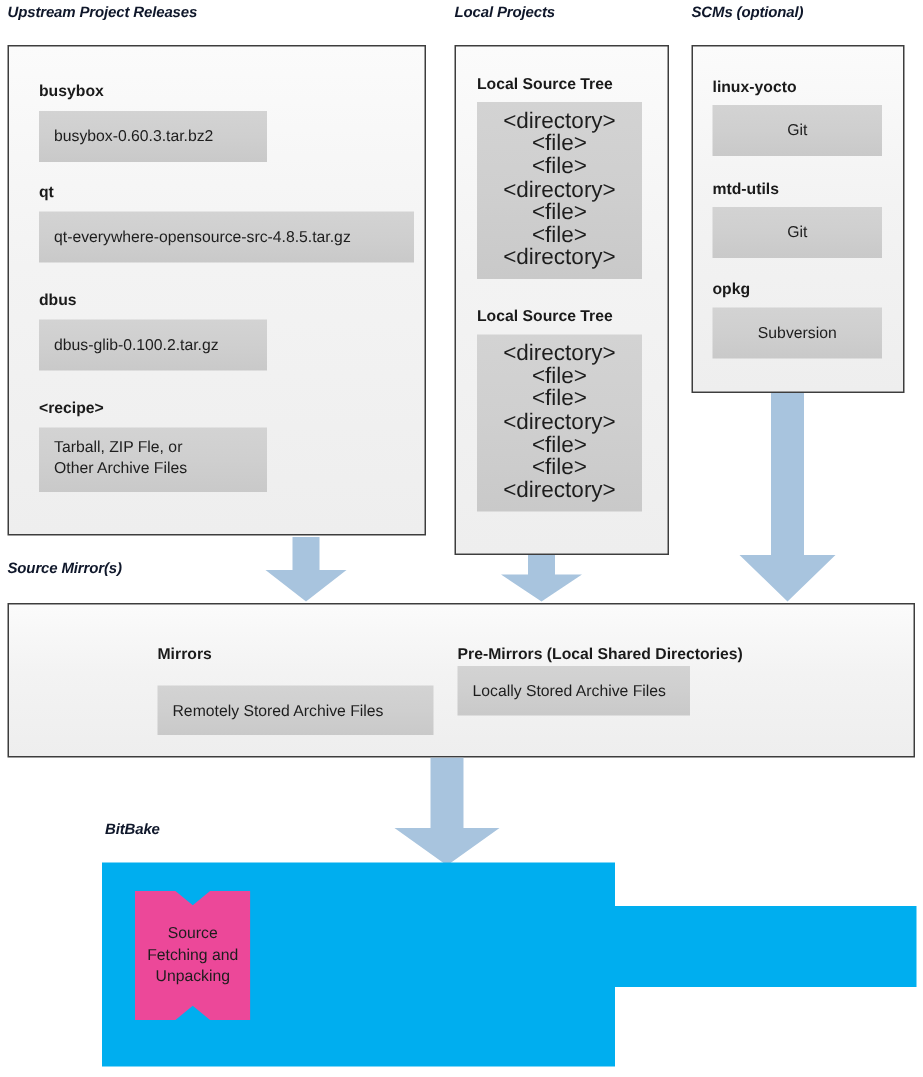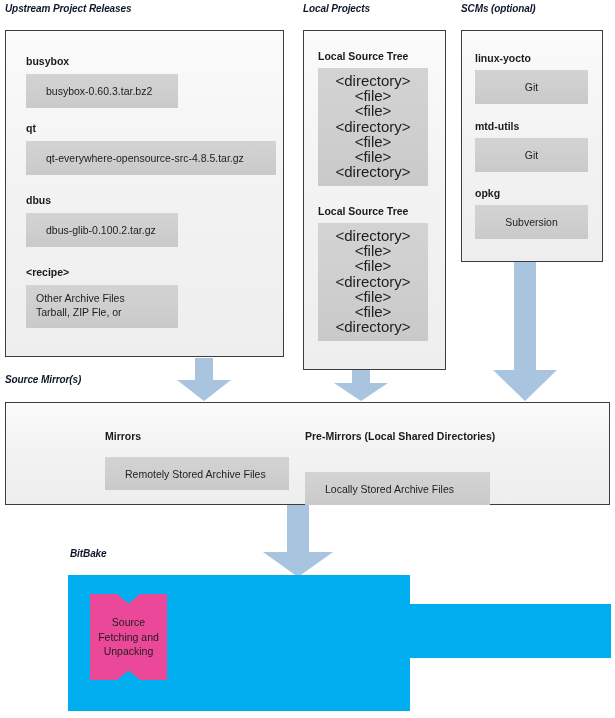--- a/index.html
+++ b/index.html
@@ -42,21 +42,21 @@
   }
   .chip {
     position: absolute;
     background: linear-gradient(to bottom, #d3d3d3 0%, #cfcfcf 50%, #c9c9c9 100%);
     box-sizing: border-box;
     font-size: 10.5px;
     color: #1d1d1d;
     display: flex;
     align-items: center;
   }
-  .chip.pad { padding-left: 20px; }
+  .chip.pad { padding-left: 10px; }
   .chip.center { justify-content: center; }
   .chip.col {
     display: block;
     padding: 6px 0 0 10px;
     line-height: 14px;
   }
   .tree {
     position: absolute;
     background: linear-gradient(to bottom, #d3d3d3 0%, #cfcfcf 50%, #c9c9c9 100%);
     box-sizing: border-box;
@@ -98,22 +98,22 @@
   <div class="chip pad" style="left:26px; top:74px; width:152px; height:34px;">busybox-0.60.3.tar.bz2</div>
 
   <div class="grp-label" style="left:26px; top:122px;">qt</div>
   <div class="chip pad" style="left:26px; top:141px; width:250px; height:34px;">qt-everywhere-opensource-src-4.8.5.tar.gz</div>
 
   <div class="grp-label" style="left:26px; top:194px;">dbus</div>
   <div class="chip pad" style="left:26px; top:213px; width:152px; height:34px;">dbus-glib-0.100.2.tar.gz</div>
 
   <div class="grp-label" style="left:26px; top:266px;">&lt;recipe&gt;</div>
   <div class="chip col" style="left:26px; top:285px; width:152px; height:43px;">
+    <div>Tarball, ZIP Fle, or</div>
     <div>Other Archive Files</div>
-    <div>Tarball, ZIP Fle, or</div>
   </div>
 
   <div class="sec-title" style="left:303px; top:3px;">Local Projects</div>
   <div class="panel" style="left:303px; top:30px; width:143px; height:340px;"></div>
 
   <div class="grp-label" style="left:318px; top:50px;">Local Source Tree</div>
   <div class="tree" style="left:318px; top:68px; width:110px; height:118px;">
     <div>&lt;directory&gt;</div>
     <div>&lt;file&gt;</div>
     <div>&lt;file&gt;</div>
@@ -158,21 +158,21 @@
     <polygon points="22,0 44,0 44,108 65,108 33,139 1,108 22,108" fill="#a8c4de"></polygon>
   </svg>
 
   <div class="sec-title" style="left:5px; top:374px;">Source Mirror(s)</div>
   <div class="panel" style="left:5px; top:402px; width:605px; height:103px;"></div>
 
   <div class="grp-label" style="left:105px; top:430px;">Mirrors</div>
   <div class="chip pad" style="left:105px; top:457px; width:184px; height:33px;">Remotely Stored Archive Files</div>
 
   <div class="grp-label" style="left:305px; top:430px;">Pre-Mirrors (Local Shared Directories)</div>
-  <div class="chip pad" style="left:305px; top:472px; width:185px; height:33px;">Locally Stored Archive Files</div>
+  <div class="chip pad" style="left:305px; top:444px; width:155px; height:33px;">Locally Stored Archive Files</div>
 
   <svg class="arrow" style="left:261px; top:505px;" width="74" height="73">
     <polygon points="26,0 48,0 48,47 72,47 37,72 2,47 26,47" fill="#a8c4de"></polygon>
   </svg>
 
   <div class="sec-title" style="left:70px; top:548px;">BitBake</div>
 
   <div class="bitbake-shape" style="left:68px; top:575px; width:342px; height:136px;"></div>
   <div class="bitbake-shape" style="left:408px; top:604px; width:203px; height:54px;"></div>
 

